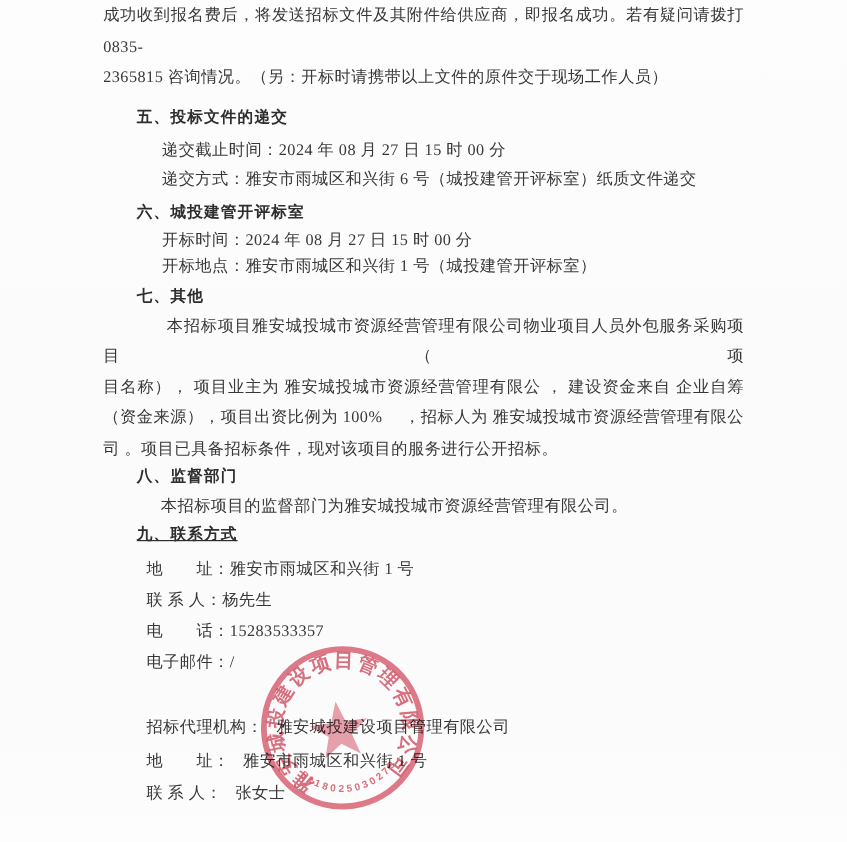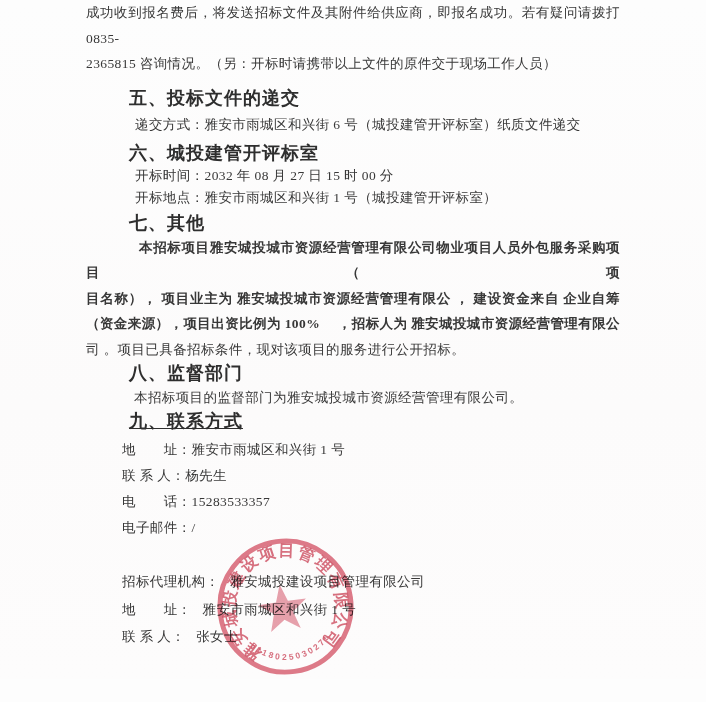--- a/index.html
+++ b/index.html
@@ -18,31 +18,31 @@
   }
   .content {
     position: absolute;
     left: 86px; top: 0; width: 534px;
     font-size: 13.5px;
     letter-spacing: 0.4px;
   }
   .intro { line-height: 25.5px; }
   .intro .jl { text-align: justify; text-align-last: justify; }
   h3.sec {
-    font-size: 18px; font-weight: bold; color: #2e2e2e;
-    margin: 11px 0 0 43px; line-height: 20px; letter-spacing: 1px;
+    font-size: 13px; font-weight: bold; color: #2e2e2e;
+    margin: 11px 0 0 28px; line-height: 20px; letter-spacing: 1px;
   }
   h3.s6 { margin-top: 6px; }
   h3.s7 { margin-top: 3px; }
   h3.s8 { margin-top: 1px; }
   h3.s9 { margin-top: 2px; text-decoration: underline; }
   .details { margin: 5px 0 0 49px; line-height: 24px; }
   .details.d6 { margin-top: 2px; line-height: 22.5px; }
   .para7 { margin-top: 2px; line-height: 25.5px; }
-  .para7 .jl { text-align: justify; text-align-last: justify; font-weight: bold; }
+  .para7 .jl { text-align: justify; text-align-last: justify; }
   .para7 .first { text-indent: 53px; }
   .para8 { margin: 3px 0 0 48px; line-height: 23px; }
   .contact { margin: 6px 0 0 36px; line-height: 26px; }
   .agency  { margin: 27px 0 0 36px; line-height: 27.5px; }
   .row .label { white-space: pre; }
   .agency .row .value { margin-left: 11px; }
   .seal {
     position: absolute;
     left: 215px; top: 536px;
     width: 141px; height: 141px;
@@ -66,26 +66,27 @@
 <div class="page">
   <div class="content">
 
     <div class="intro">
       <div class="jl">成功收到报名费后，将发送招标文件及其附件给供应商，即报名成功。若有疑问请拨打 0835-</div>
       <div>2365815 咨询情况。（另：开标时请携带以上文件的原件交于现场工作人员）</div>
     </div>
 
     <h3 class="sec s5">五、投标文件的递交</h3>
     <div class="details">
+      <div>递交截止时间：2024 年 08 月 27 日  15 时 00 分</div>
       <div>递交方式：雅安市雨城区和兴街 6 号（城投建管开评标室）纸质文件递交</div>
     </div>
 
     <h3 class="sec s6">六、城投建管开评标室</h3>
     <div class="details d6">
-      <div>开标时间：2032 年 08 月 27 日  15 时 00 分</div>
+      <div>开标时间：2024 年 08 月 27 日  15 时 00 分</div>
       <div>开标地点：雅安市雨城区和兴街 1 号（城投建管开评标室）</div>
     </div>
 
     <h3 class="sec s7">七、其他</h3>
     <div class="para7">
       <div class="jl first">本招标项目雅安城投城市资源经营管理有限公司物业项目人员外包服务采购项目（项</div>
       <div class="jl">目名称）， 项目业主为 雅安城投城市资源经营管理有限公 ， 建设资金来自 企业自筹</div>
       <div class="jl">（资金来源），项目出资比例为 100%　 ，招标人为 雅安城投城市资源经营管理有限公</div>
       <div>司 。项目已具备招标条件，现对该项目的服务进行公开招标。</div>
     </div>

